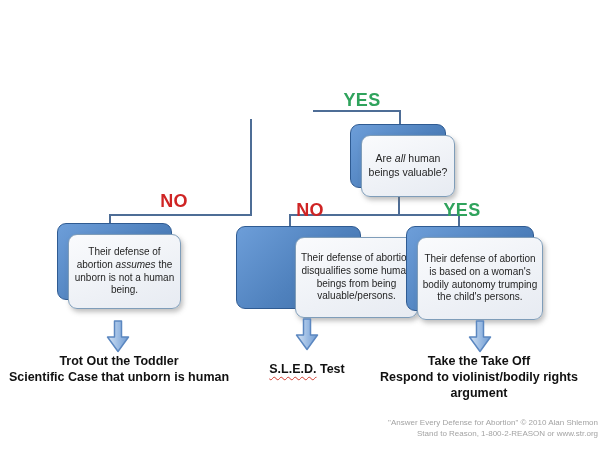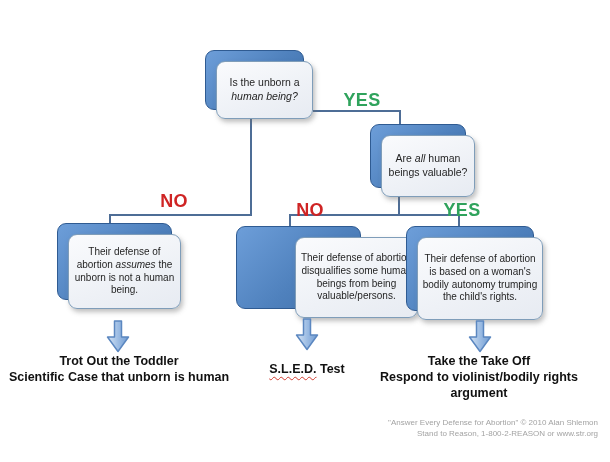--- a/index.html
+++ b/index.html
@@ -63,28 +63,22 @@
   <div class="conn" style="left:398px; top:197px; width:2px; height:19px;"></div>
   <div class="conn" style="left:289px; top:214px; width:171px; height:2px;"></div>
   <div class="conn" style="left:289px; top:214px; width:2px; height:13px;"></div>
   <div class="conn" style="left:458px; top:214px; width:2px; height:13px;"></div>
 
   <div class="edge-label lbl-yes" style="left:342px; top:90px;">YES</div>
   <div class="edge-label lbl-no" style="left:154px; top:191px;">NO</div>
   <div class="edge-label lbl-no" style="left:290px; top:200px;">NO</div>
   <div class="edge-label lbl-yes" style="left:442px; top:200px;">YES</div>
 
-  <div class="node" style="left:205px; top:50px; width:108px; height:69px;">
-    <div class="node-back" style="width:97px; height:58px;"></div>
-    <div class="node-front" style="left:11px; top:11px; width:97px; height:58px;">
-      <span class="q-text"><span>Is the unborn a </span><span class="seg-italic">human being?</span></span>
-    </div>
-  </div>
 
-  <div class="node" style="left:350px; top:124px; width:105px; height:73px;margin-left:20px;">
+  <div class="node" style="left:350px; top:124px; width:105px; height:73px;">
     <div class="node-back" style="width:94px; height:62px;"></div>
     <div class="node-front" style="left:11px; top:11px; width:94px; height:62px;">
       <span class="q-text"><span>Are </span><span class="seg-italic">all</span><span> human beings valuable?</span></span>
     </div>
   </div>
 
   <div class="node" style="left:57px; top:223px; width:124px; height:86px;border-radius:9px;">
     <div class="node-back" style="width:113px; height:75px;"></div>
     <div class="node-front" style="left:11px; top:11px; width:113px; height:75px;">
       <span class="d-text"><span>Their defense of abortion </span><span class="seg-italic">assumes</span><span> the unborn is not a human being.</span></span>
@@ -94,21 +88,21 @@
   <div class="node" style="left:236px; top:226px; width:134px; height:92px;">
     <div class="node-back" style="width:123px; height:81px;"></div>
     <div class="node-front" style="left:11px; top:11px; width:123px; height:81px;margin-left:48px;">
       <span class="d-text"><span>Their defense of abortion disqualifies some human beings from being valuable/persons.</span></span>
     </div>
   </div>
 
   <div class="node" style="left:406px; top:226px; width:137px; height:94px;">
     <div class="node-back" style="width:126px; height:83px;"></div>
     <div class="node-front" style="left:11px; top:11px; width:126px; height:83px;">
-      <span class="d-text"><span>Their defense of abortion is based on a woman's bodily autonomy trumping the child's rights.</span></span>
+      <span class="d-text"><span>Their defense of abortion is based on a woman's bodily autonomy trumping the child's persons.</span></span>
     </div>
   </div>
 
   <svg width="0" height="0" style="position:absolute" aria-hidden="true">
     <defs>
       <linearGradient id="ag" x1="0" y1="0" x2="1" y2="0">
         <stop offset="0" stop-color="#d7e4f3"></stop>
         <stop offset="0.5" stop-color="#9dbde4"></stop>
         <stop offset="1" stop-color="#6f9bd2"></stop>
       </linearGradient>

